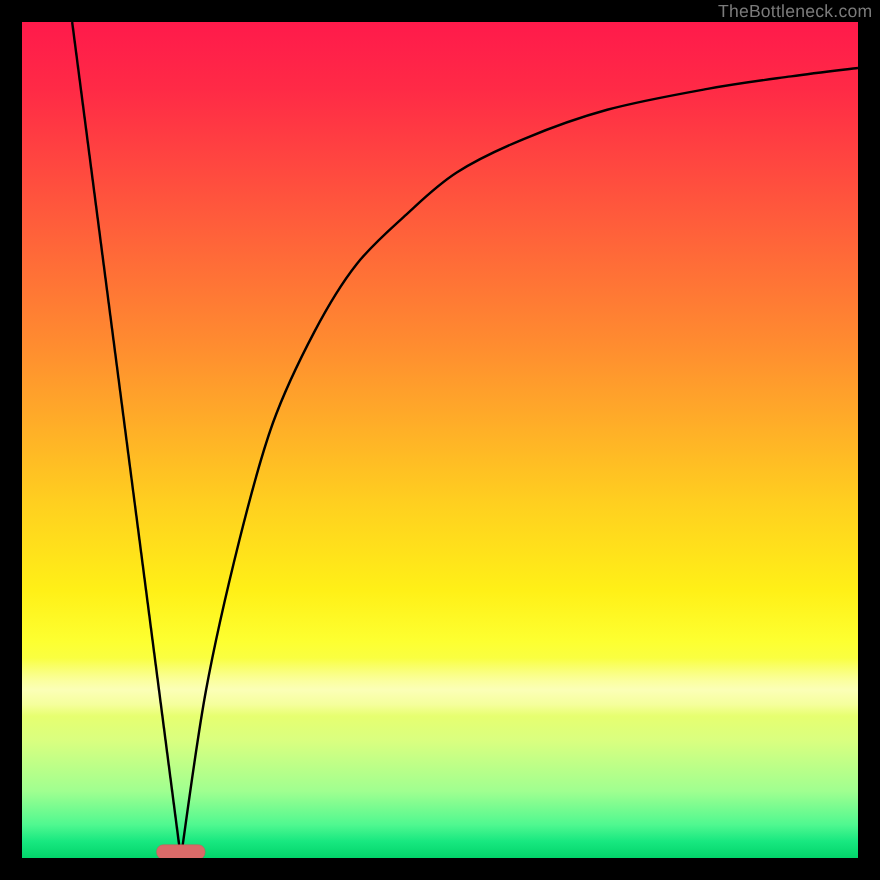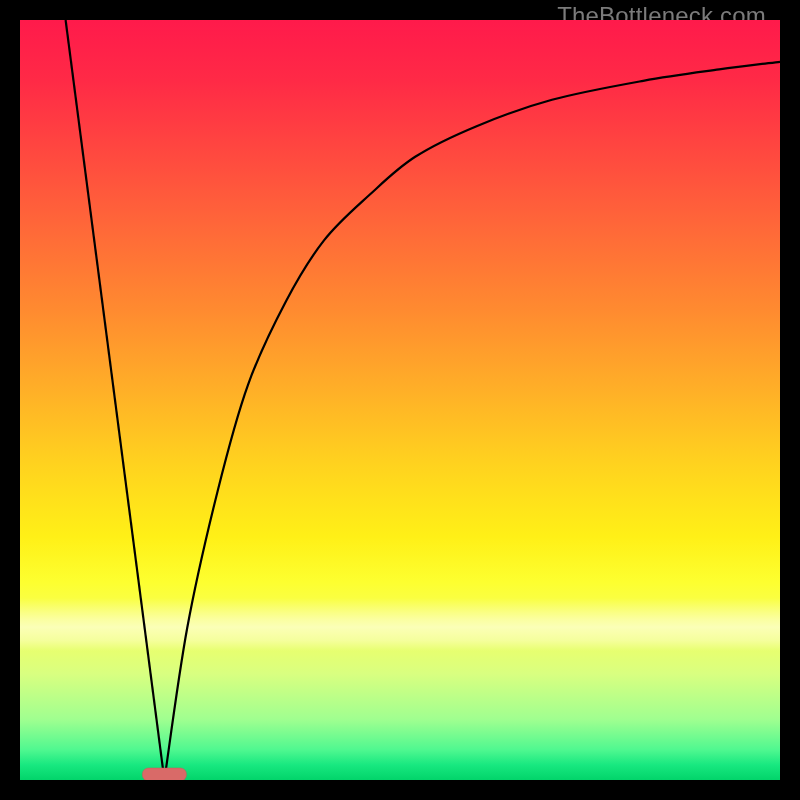--- a/index.html
+++ b/index.html
@@ -74,23 +74,23 @@
     fill: none;
   }
   .marker {
     fill: #d96a68;
     stroke: #c85a58;
     stroke-width: 0.5;
   }
   .watermark {
     position: absolute;
     top: 2px;
-    right: 34px;
+    right: 7px;
     color: #7b7b7b;
-    font-size: 24px;
+    font-size: 16px;
     font-weight: 500;
     letter-spacing: 0.2px;
     user-select: none;
   }
 </style>
 </head>
 <body>
 
 <div class="frame">
   <div class="watermark">TheBottleneck.com</div>

